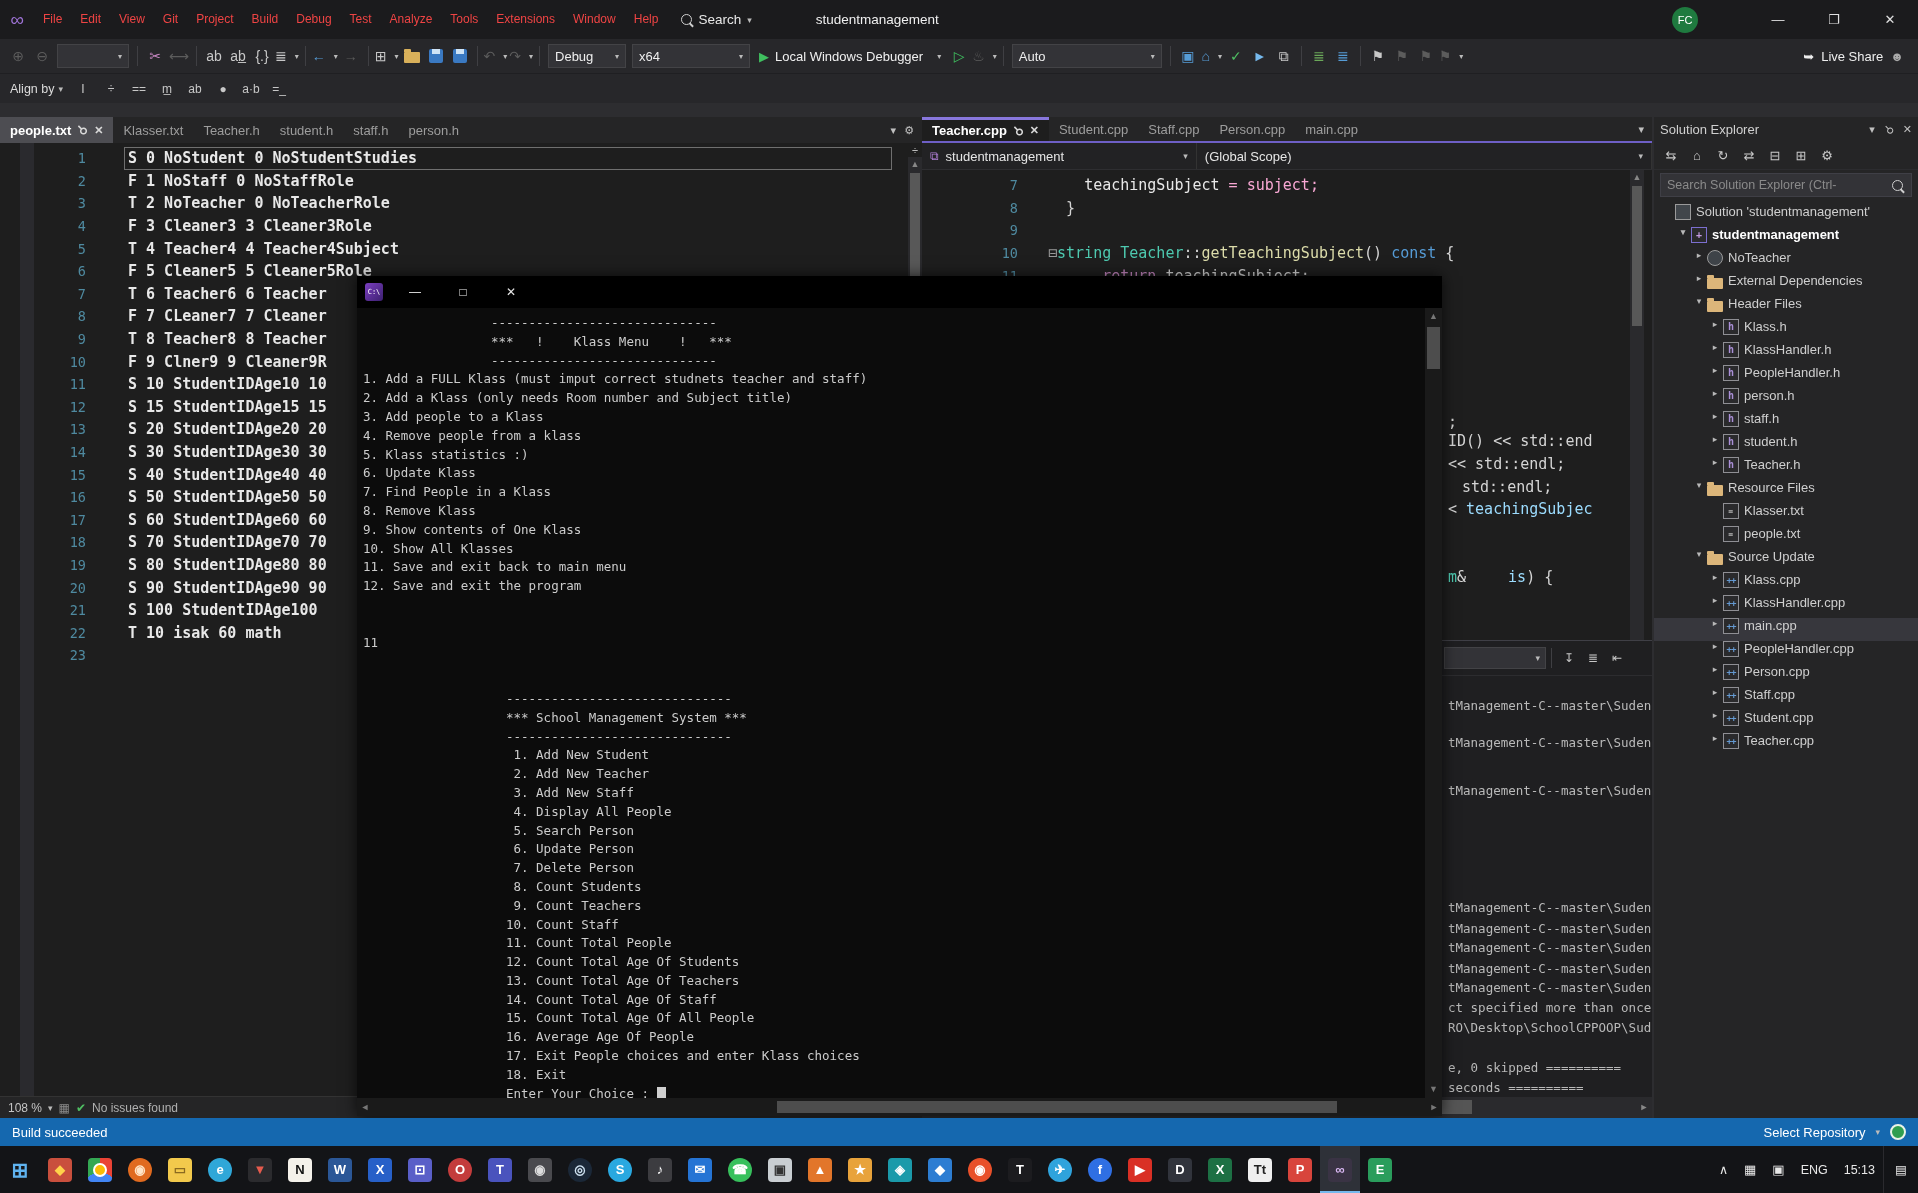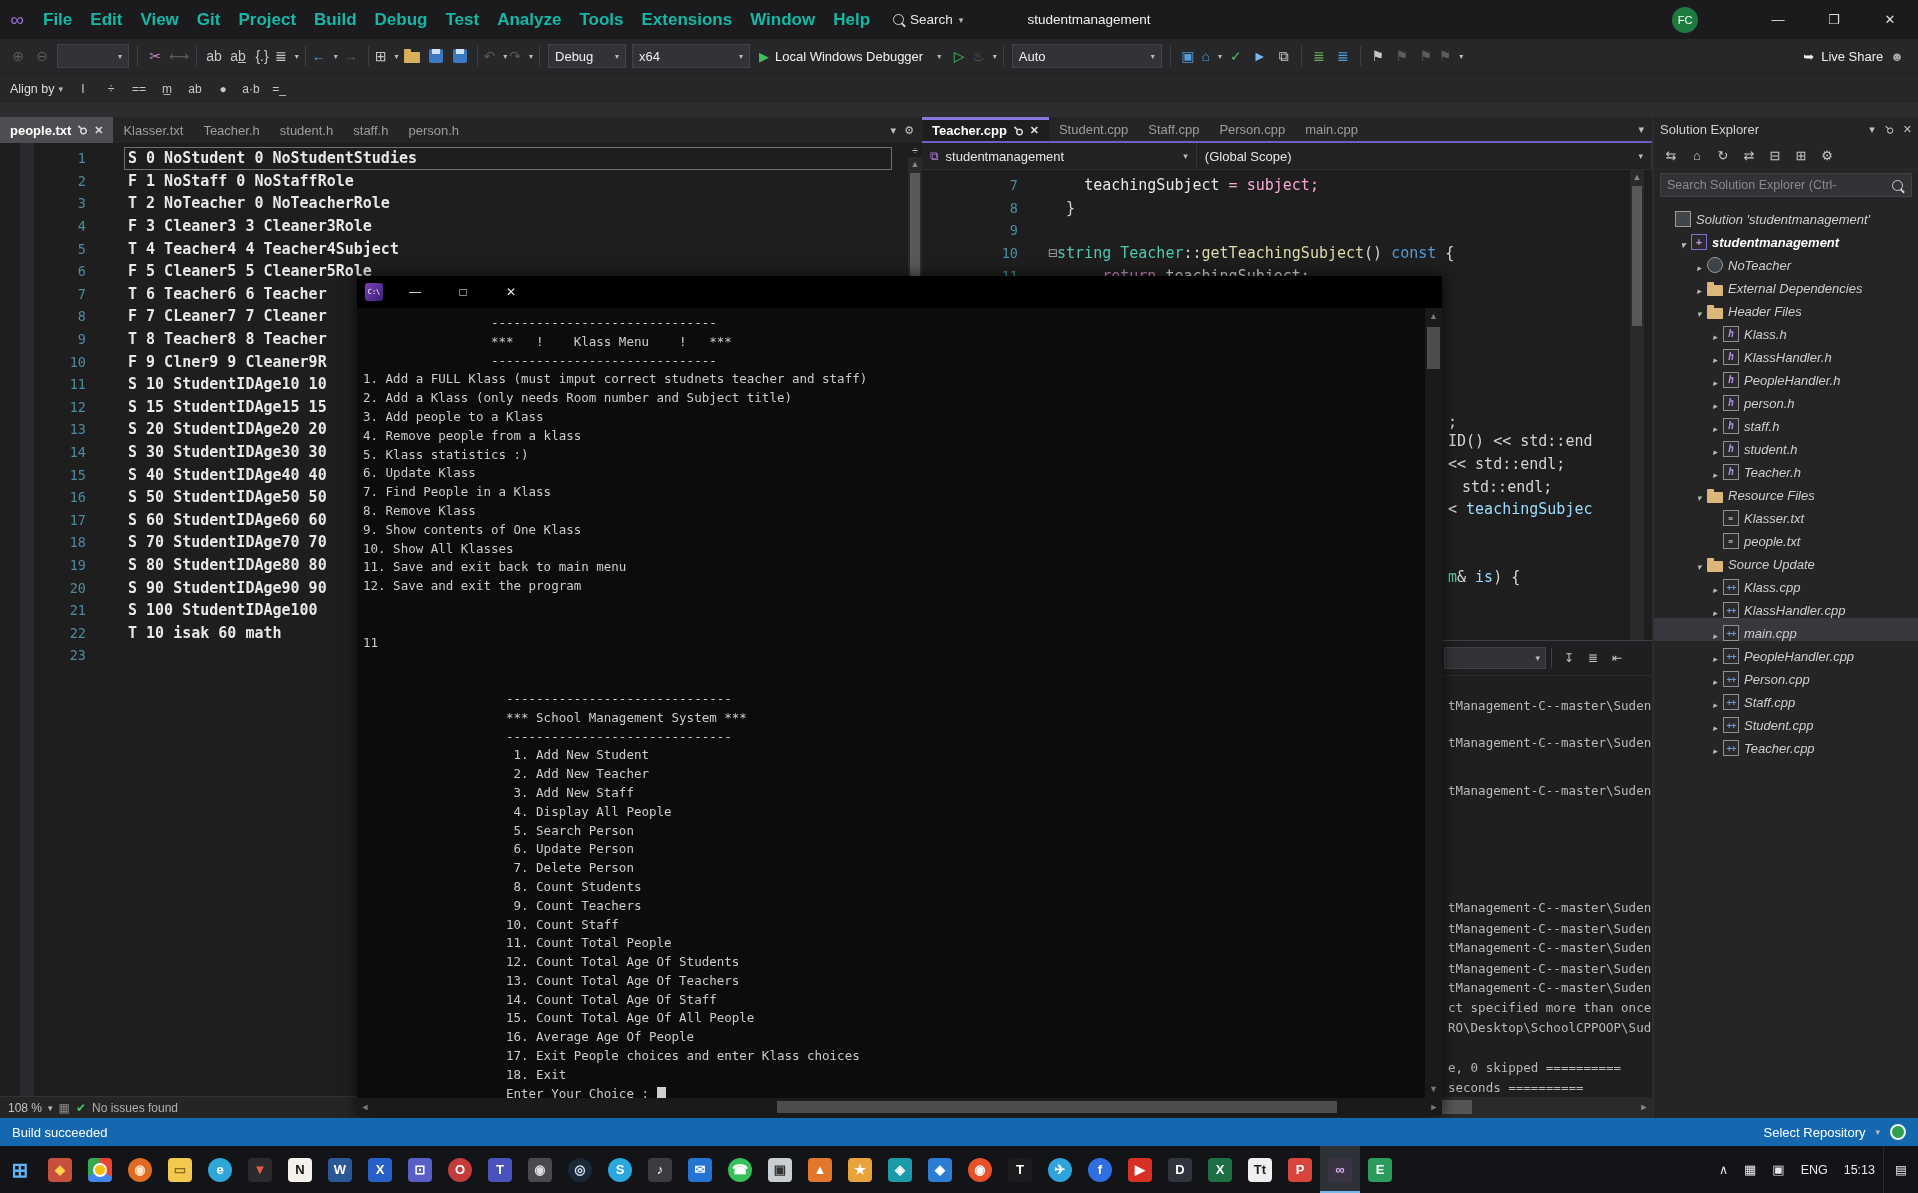--- a/index.html
+++ b/index.html
@@ -3,21 +3,21 @@
 <meta charset="utf-8">
 <style>
   html,body{margin:0;padding:0;background:#000;}
   #root{position:relative;width:1918px;height:1193px;overflow:hidden;background:#1e1e1e;
         font-family:"Liberation Sans",sans-serif;color:#ddd;-webkit-font-smoothing:antialiased;}
   .abs{position:absolute;}
 
   
   #titlebar{left:0;top:0;width:1918px;height:39px;background:#1b1b1d;display:flex;align-items:center;}
   #vs-logo{width:34px;text-align:center;color:#a074d8;font-size:19px;font-style:italic;}
-  .menu-item{padding:0 9px;font-size:17px;color:#14b8a6;line-height:39px;cursor:default;font-weight:bold;}
+  .menu-item{padding:0 9px;font-size:12px;color:#ef4444;line-height:39px;cursor:default;}
   #search-box{display:flex;align-items:center;margin-left:14px;color:#e8e8e8;font-size:13.5px;gap:6px;}
   .mag{width:9px;height:9px;border:1.5px solid #d0d0d0;border-radius:50%;position:relative;display:inline-block;}
   .mag::after{content:"";position:absolute;width:5px;height:1.5px;background:#d0d0d0;transform:rotate(45deg);left:7px;top:9px;}
   .chev{font-size:9px;color:#bbb;}
   #win-title{margin-left:64px;font-size:13.5px;color:#f0f0f0;}
   #tb-right{margin-left:auto;display:flex;align-items:center;height:39px;}
   #avatar{width:26px;height:26px;border-radius:50%;background:#1f7a3f;color:#fff;font-size:11px;
           display:flex;align-items:center;justify-content:center;margin-right:52px;}
   .win-btn{width:56px;height:39px;display:flex;align-items:center;justify-content:center;color:#e0e0e0;font-size:13px;}
 
@@ -86,21 +86,21 @@
   
   #solution-explorer{left:1652px;top:117px;width:266px;height:1001px;background:#252526;border-left:2px solid #2d2d30;box-sizing:border-box;font-size:13px;}
   #se-header{height:24px;display:flex;align-items:center;padding:0 6px;color:#d0d0d0;}
   #se-header .hic{margin-left:10px;color:#c0c0c0;font-size:11px;}
   #se-toolbar{height:28px;display:flex;align-items:center;gap:4px;padding:0 6px;border-bottom:1px solid #2c2c2f;}
   #se-toolbar .tb-icon{min-width:20px;font-size:13px;}
   #se-search{margin:3px 6px;height:22px;background:#333337;border:1px solid #3f3f46;display:flex;align-items:center;}
   #se-search input{flex:1;background:transparent;border:0;outline:0;color:#ccc;font-size:12.5px;padding:0 6px;font-family:"Liberation Sans",sans-serif;}
   #se-search input::placeholder{color:#8a8a8a;}
   #se-tree{position:relative;padding-top:4px;}
-  .tree-row{height:23px;display:flex;align-items:flex-end;color:#cfcfcf;white-space:nowrap;font-style:italic;}
+  .tree-row{height:23px;display:flex;align-items:flex-start;color:#cfcfcf;white-space:nowrap;}
   .tree-row.selected{background:#37373d;}
   .tree-row.bold{font-weight:bold;color:#fff;}
   .exp{width:14px;text-align:center;color:#b8b8b8;font-size:9px;flex:none;}
   .ticon{width:16px;height:16px;display:inline-block;margin:0 5px 0 1px;position:relative;flex:none;box-sizing:border-box;
          font-family:"DejaVu Sans Mono",monospace;font-size:10px;text-align:center;line-height:14px;}
   .ticon.t-folder{background:#dcb67a;height:11px;margin-top:5px;border-radius:1px;}
   .ticon.t-folder::before{content:"";position:absolute;top:-3px;left:0;width:7px;height:3px;background:#dcb67a;border-radius:1px 1px 0 0;}
   .ticon.t-file{border:1px solid #8f8f94;background:#2a2a2c;}
   .ticon.t-sol{background:#41464b;border:1px solid #9a9a9a;}
   .ticon.t-proj{border:1px solid #7c6fd0;background:#2a2a2c;color:#c39be0;font-weight:bold;}
@@ -513,21 +513,21 @@
         <div class="code-row" style="top: 49.2px; left: 126px;"><span class="code-num" style="left: -126px;">9</span></div>
         <div class="code-row" style="top: 71.8px; left: 126px;"><span class="code-num" style="left: -126px;">10</span><span style="color: rgb(154, 154, 154);">⊟</span><span style="color: rgb(78, 201, 176);">string </span><span style="color: rgb(78, 201, 176);">Teacher</span><span style="color: rgb(212, 212, 212);">::</span><span style="color: rgb(220, 220, 170);">getTeachingSubject</span><span style="color: rgb(212, 212, 212);">() </span><span style="color: rgb(86, 156, 214);">const</span><span style="color: rgb(212, 212, 212);"> {</span></div>
         <div class="code-row" style="top: 94.4px; left: 126px;"><span class="code-num" style="left: -126px;">11</span><span>      </span><span style="color: rgb(197, 134, 192);">return</span><span style="color: rgb(212, 212, 212);"> teachingSubject;</span></div>
       </div>
     <div id="right-frags">
         <div class="frag" style="left: 526px; top: 243px;"><span style="color: rgb(212, 212, 212);">;</span></div>
         <div class="frag" style="left: 526px; top: 262px;"><span style="color: rgb(212, 212, 212);">ID() &lt;&lt; std::end</span></div>
         <div class="frag" style="left: 526px; top: 285px;"><span style="color: rgb(212, 212, 212);">&lt;&lt; std::endl;</span></div>
         <div class="frag" style="left: 540px; top: 308px;"><span style="color: rgb(212, 212, 212);">std::endl;</span></div>
         <div class="frag" style="left: 526px; top: 330px;"><span style="color: rgb(212, 212, 212);">&lt; </span><span style="color: rgb(156, 220, 254);">teachingSubjec</span></div>
-        <div class="frag" style="left: 526px; top: 398px;"><span style="color: rgb(78, 201, 176);">m</span><span style="color: rgb(212, 212, 212);">&amp; </span><span style="color: rgb(156, 220, 254);">is</span><span style="color: rgb(212, 212, 212);">) {</span></div>
+        <div class="frag" style="left: 526px; top: 398px;"><span style="color: rgb(78, 201, 176);">m</span><span style="color: rgb(212, 212, 212);">&amp; </span><span style="color: rgb(156, 220, 254); margin-left: 33px;">is</span><span style="color: rgb(212, 212, 212);">) {</span></div>
       </div>
     <div class="vscroll" style="right:8px;">
       <div class="arrow" style="top:0;">▲</div>
       <div class="thumb" style="top:16px;height:140px;"></div>
     </div>
   </div>
 
   <div id="right-hscroll" class="abs">
     <div class="harrow" style="left:0;">◄</div>
     <div class="hthumb" style="left:120px;width:430px;"></div>

